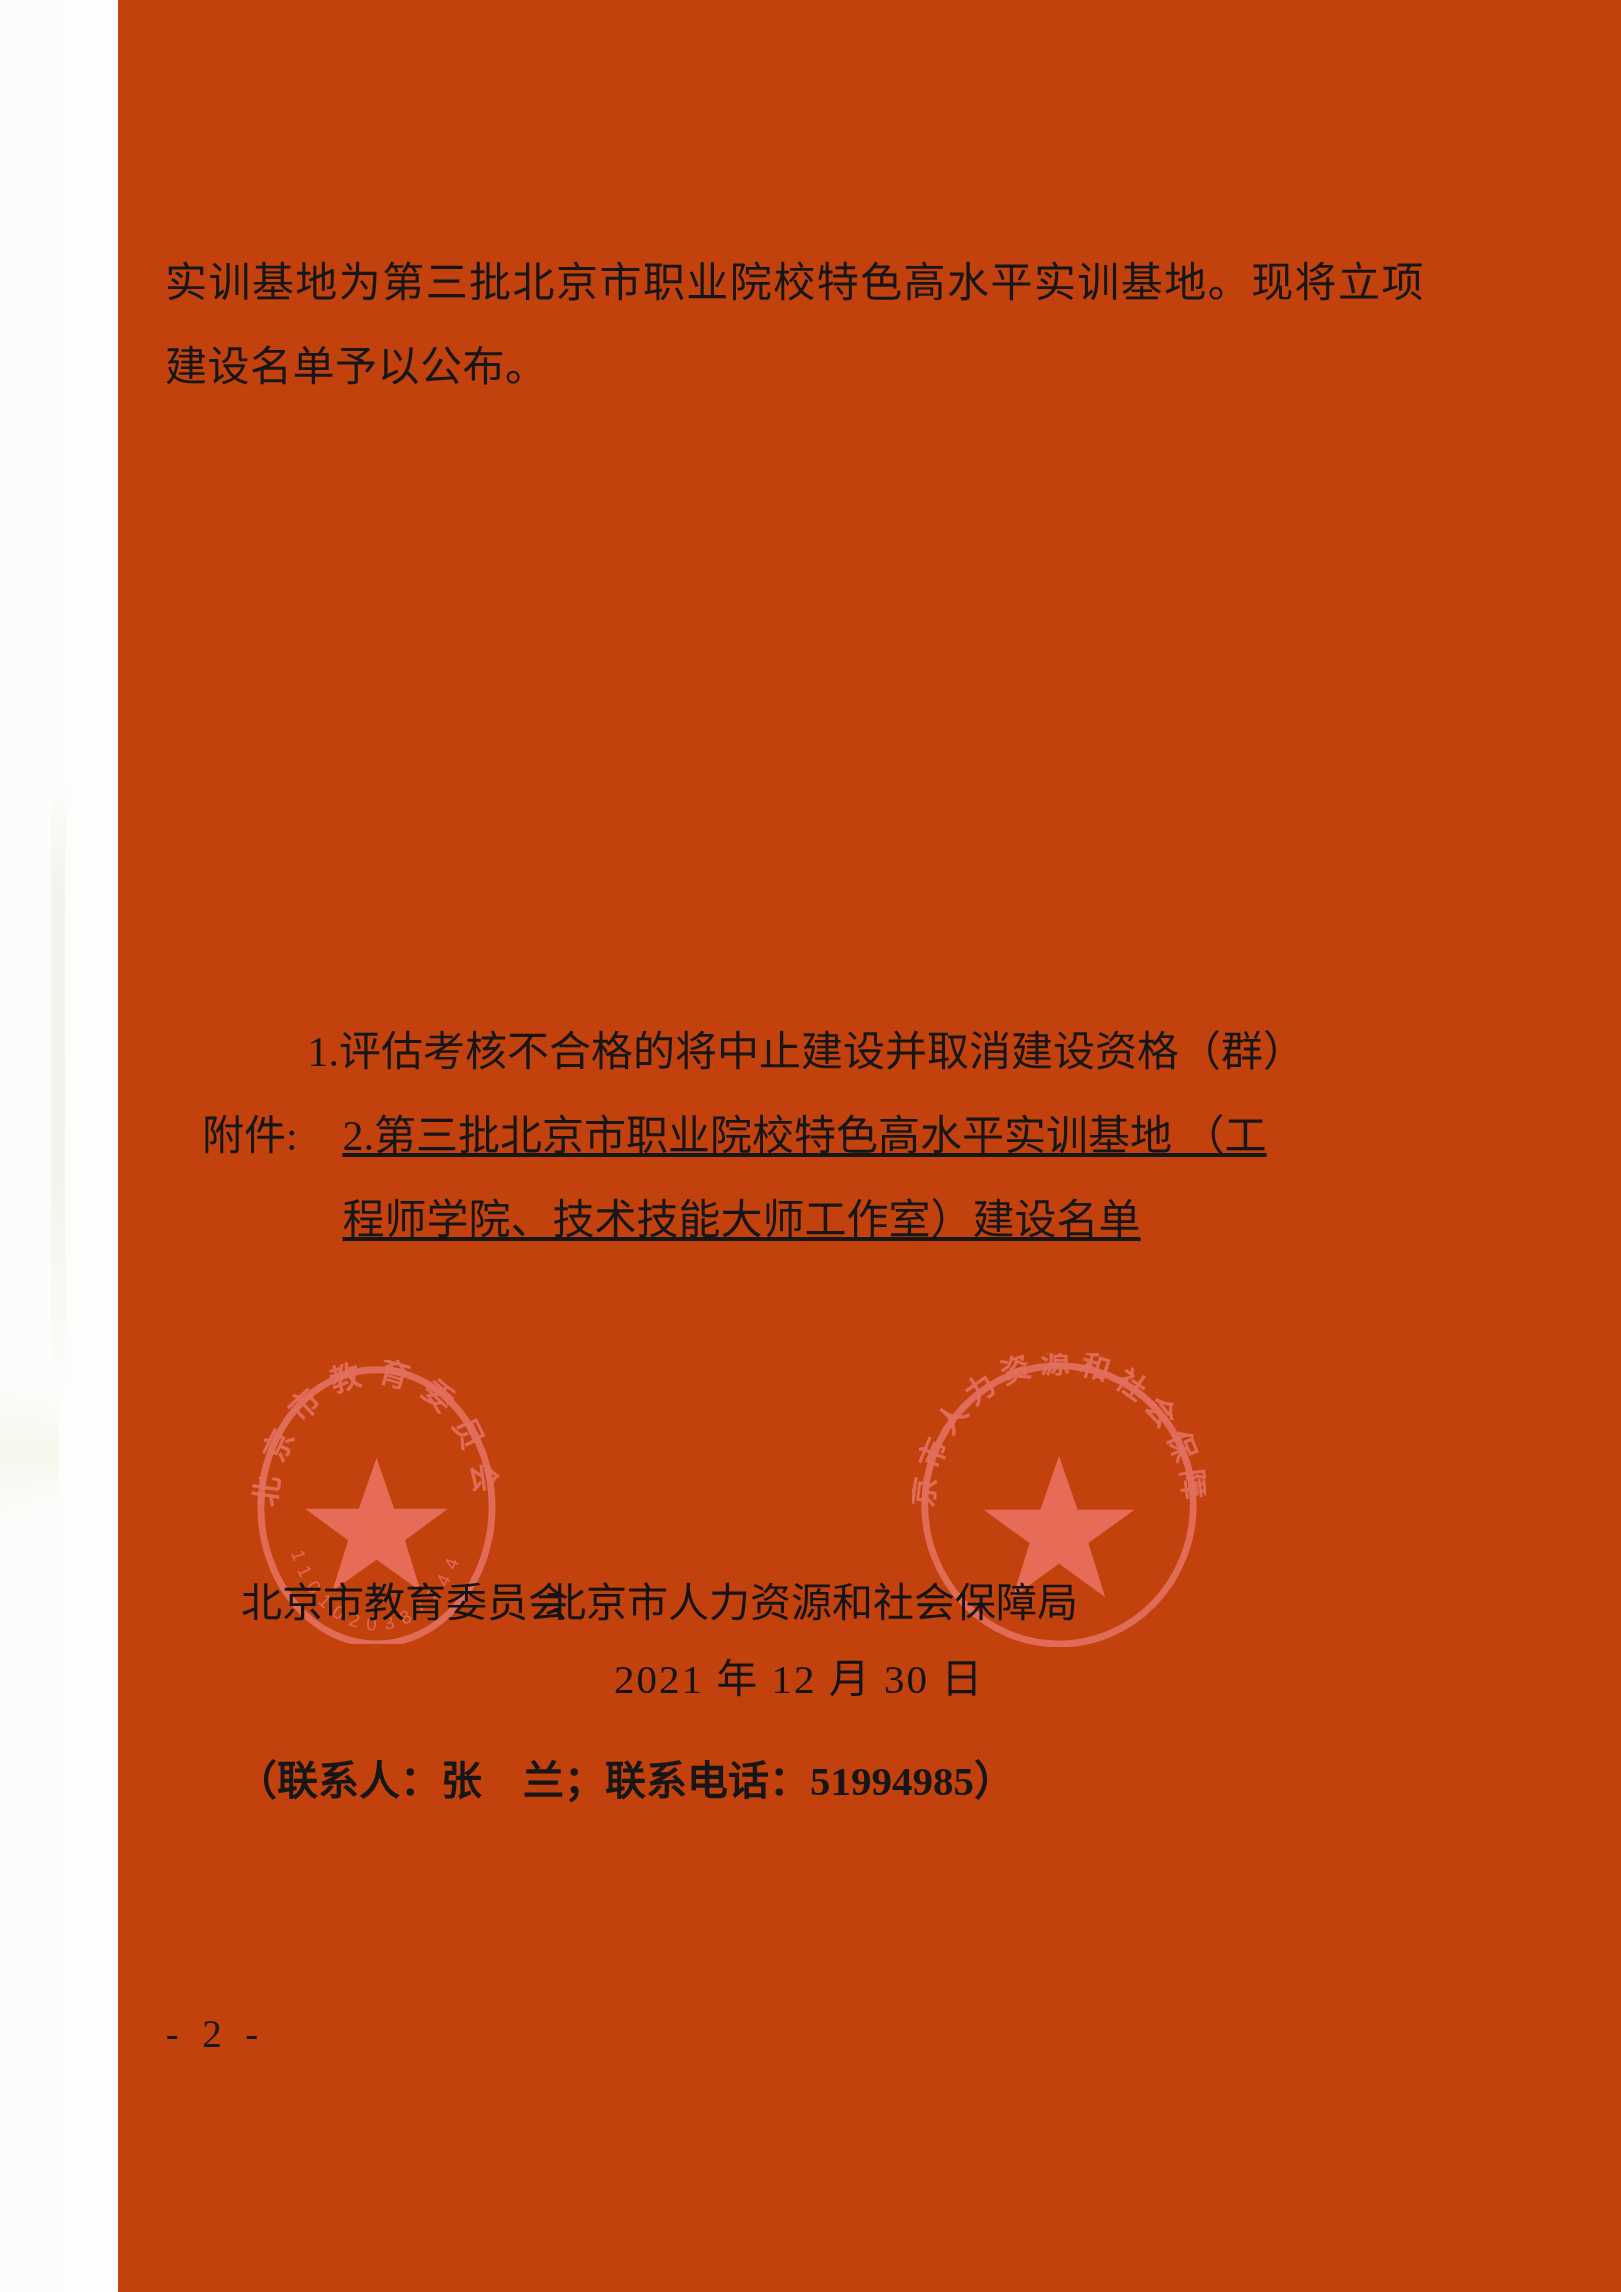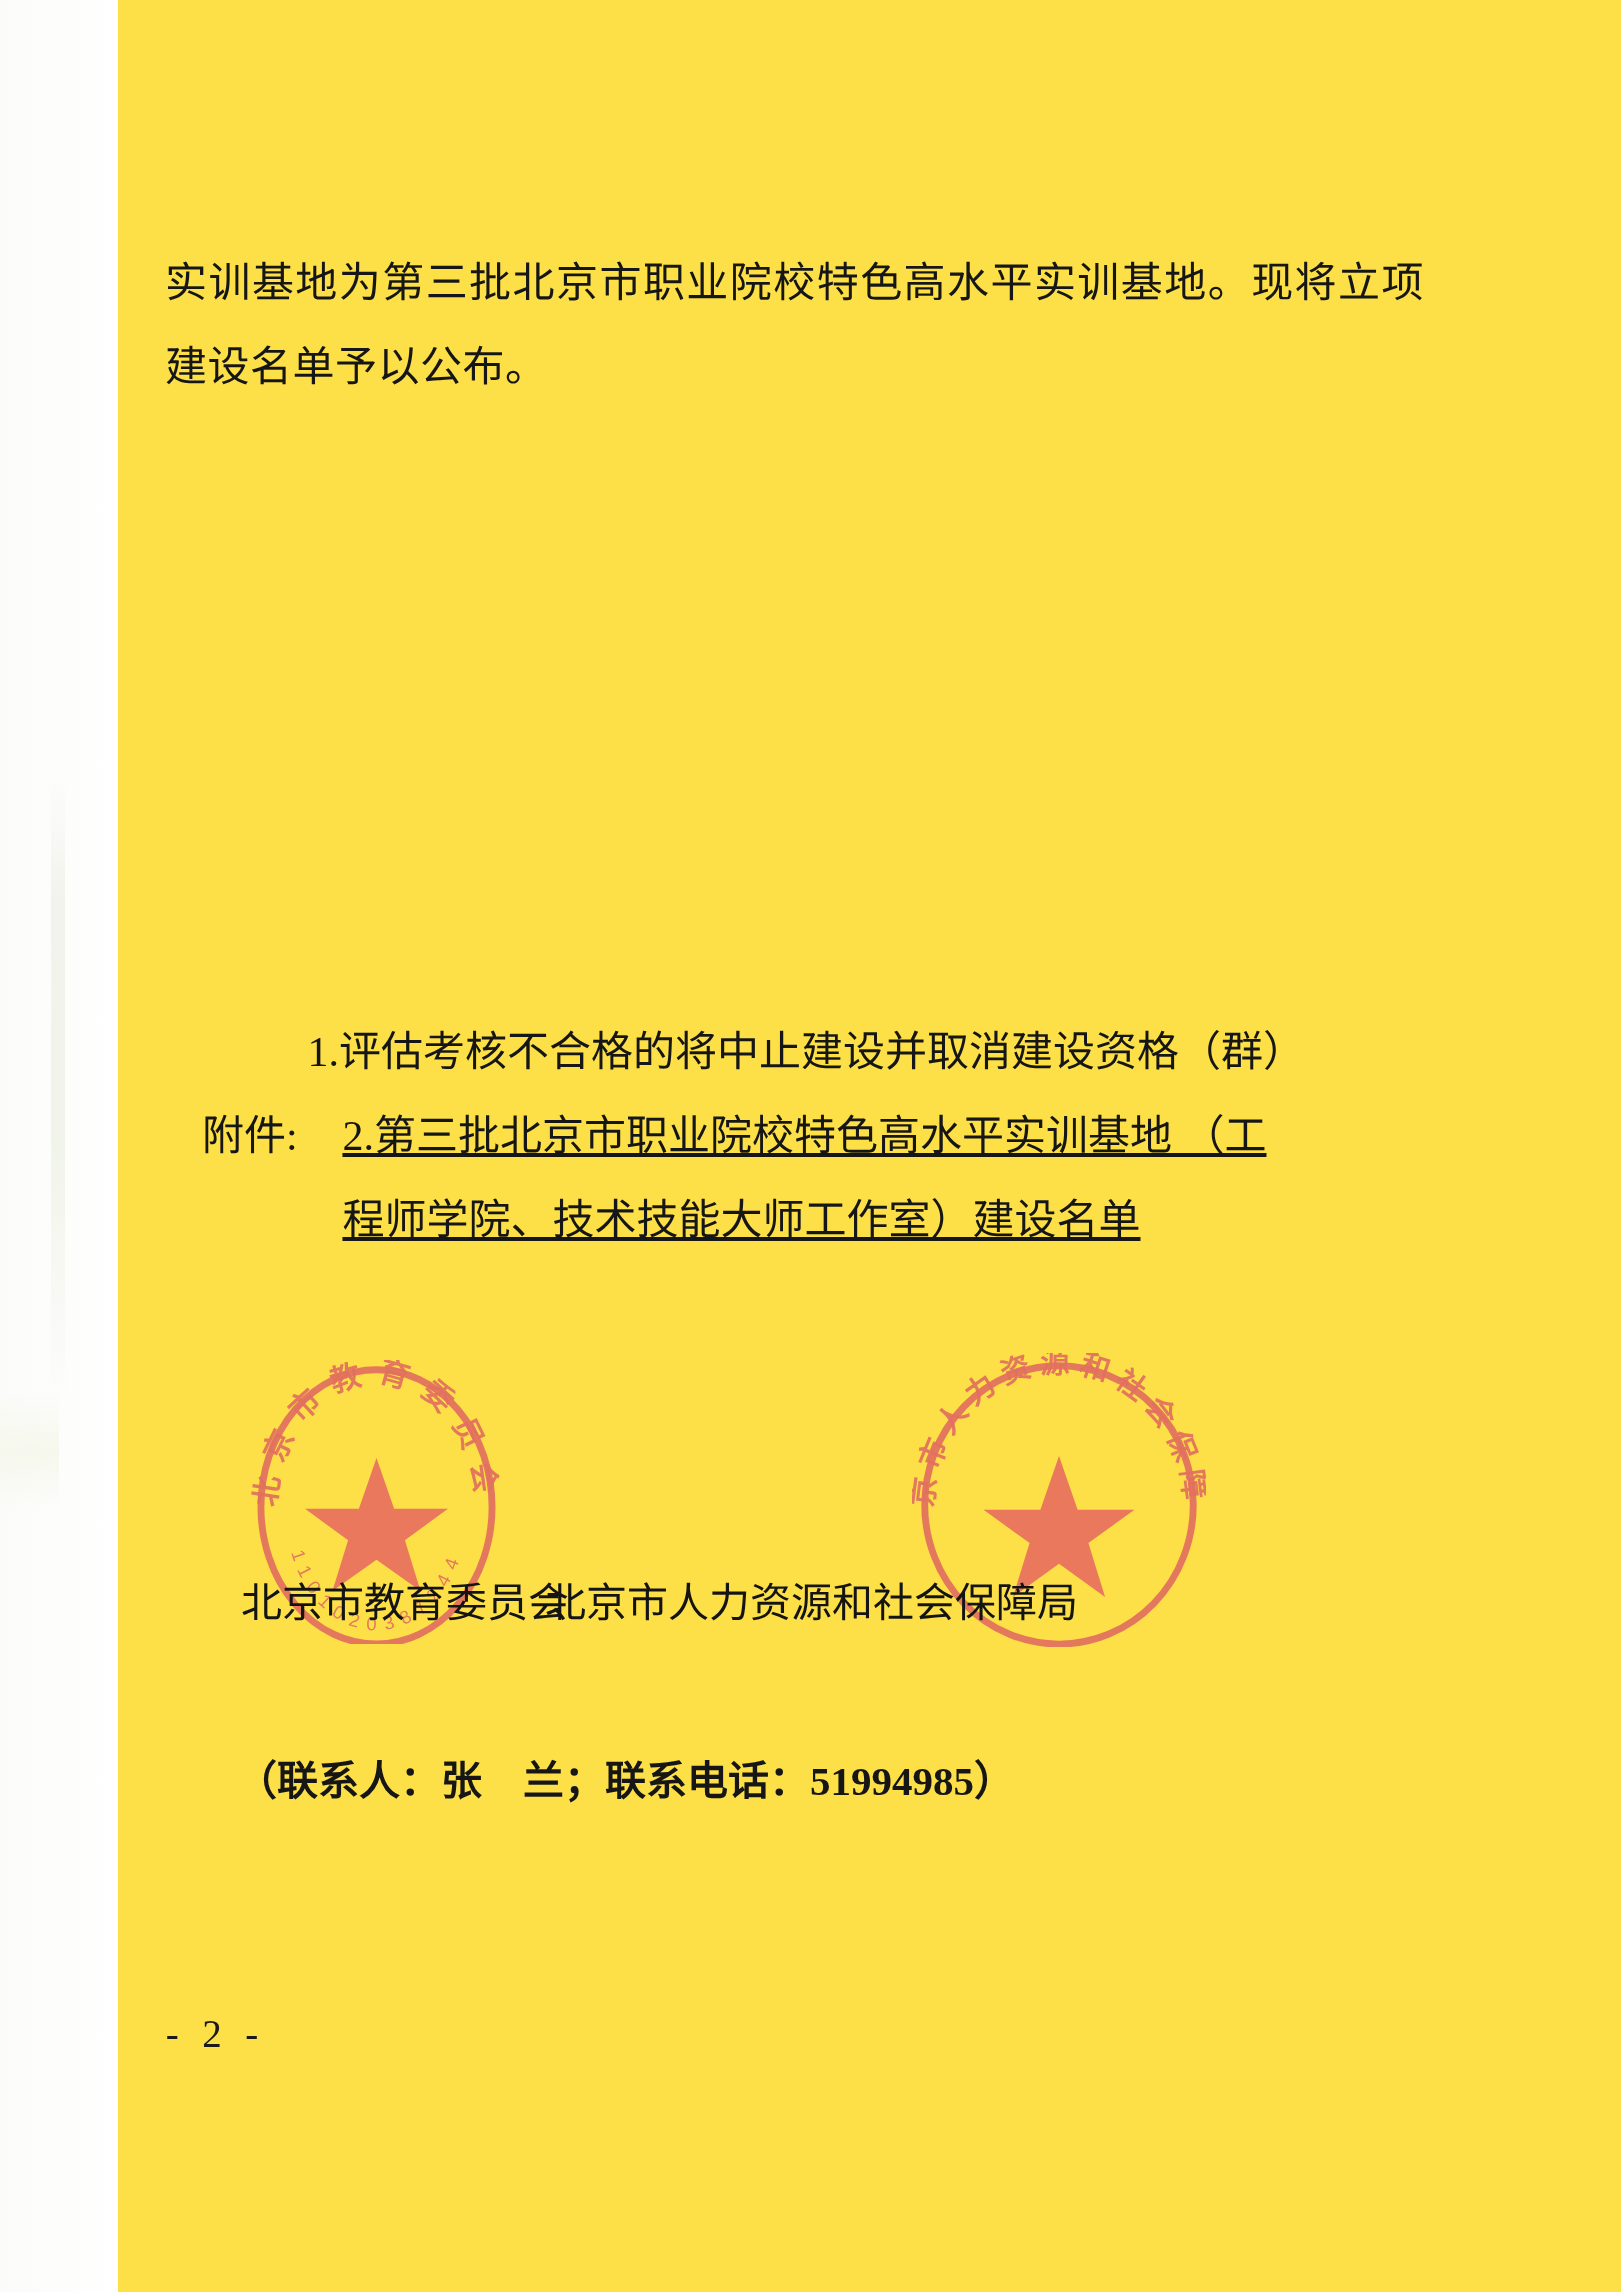--- a/index.html
+++ b/index.html
@@ -12,21 +12,21 @@
   body {
     font-family: "Liberation Serif", "DejaVu Serif", serif;
     color: #1a1a1a;
   }
 
   .page {
     position: relative;
     width: 1621px;
     height: 2293px;
     margin: 0 auto;
-    background: #fde047;
+    background: #c2410c;
     overflow: hidden;
   }
 
   
   .scan-tint-left {
     position: absolute;
     left: 0;
     top: 0;
     width: 118px;
     height: 100%;
@@ -245,20 +245,21 @@
           <ellipse cx="150" cy="155" rx="137" ry="142" fill="none" stroke="#e2705f" stroke-width="7" opacity="0.93"></ellipse>
           <text font-family="'Liberation Serif',serif" font-size="30" font-weight="bold" fill="#e2705f" letter-spacing="8" opacity="0.92">
             <textPath href="#ringTopR" startOffset="50%" text-anchor="middle">北京市人力资源和社会保障局</textPath>
           </text>
           <path d="M150 105 L169 160 L227 160 L180 194 L197 249 L150 215 L103 249 L120 194 L73 160 L131 160 Z" fill="#e8705e" opacity="0.93"></path>
         </svg>
       </div>
 
       <div class="org-line org-left">北京市教育委员会</div>
       <div class="org-line org-right">北京市人力资源和社会保障局</div>
+      <div class="date-line">2021 年 12 月 30 日</div>
     </div>
 
     <div class="notes">
       <div class="note-line">（联系人：张　兰；联系电话：51994985）</div>
     </div>
 
   </div>
 
   <div class="page-number">- 2 -</div>
 

